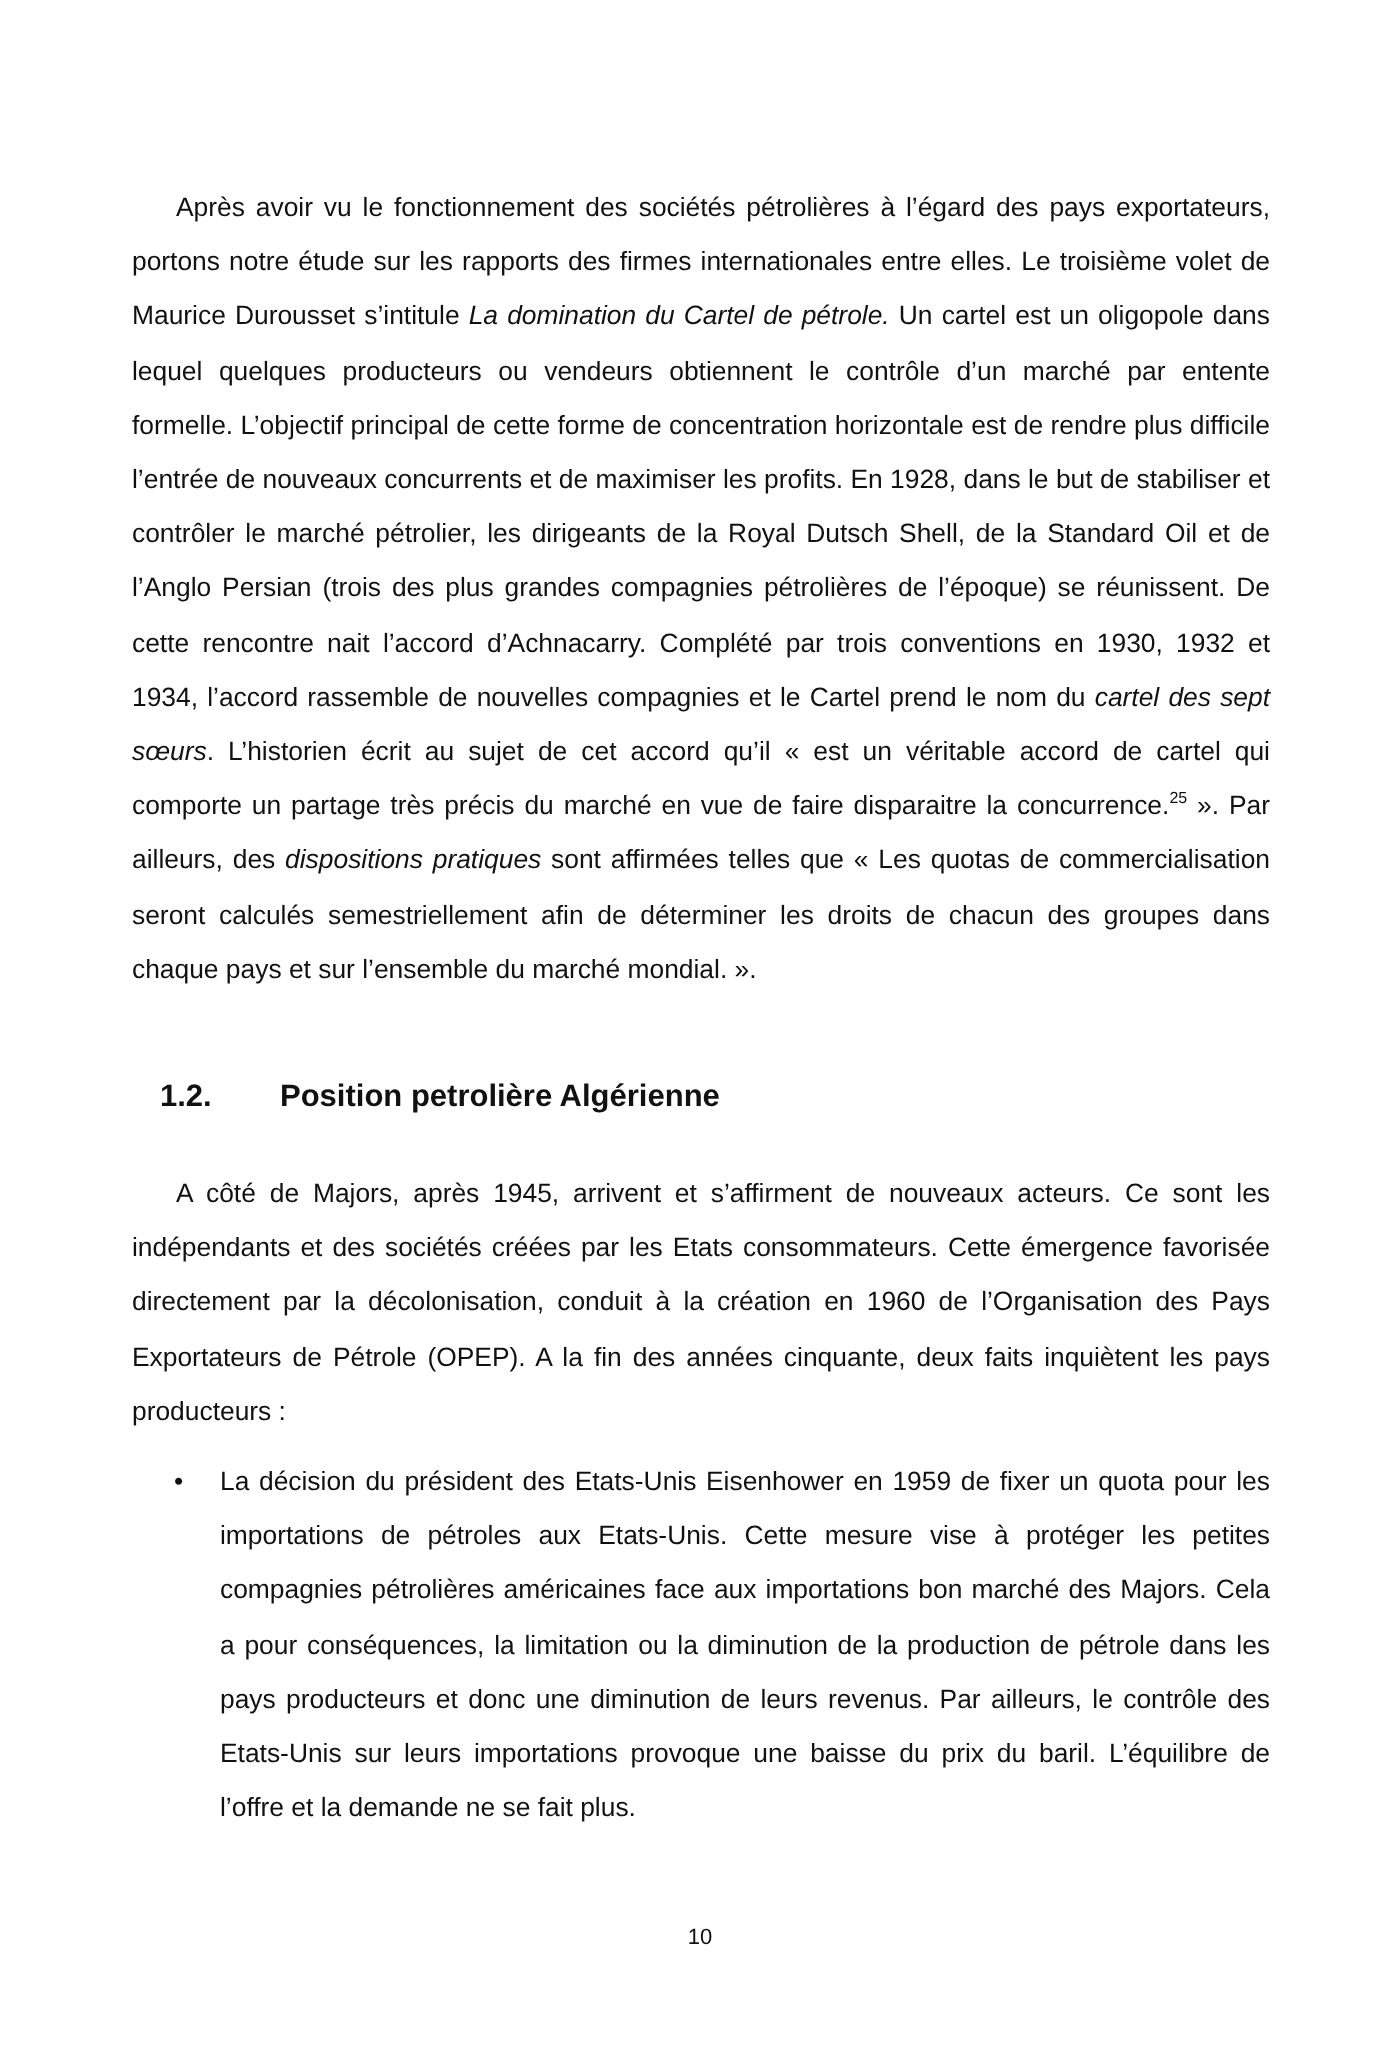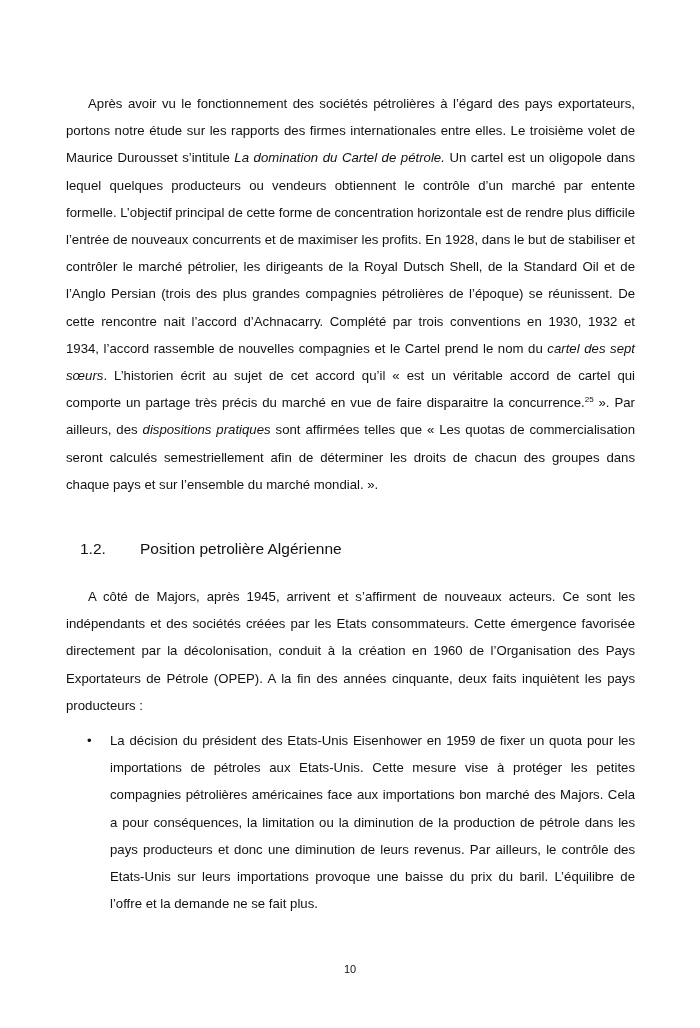--- a/index.html
+++ b/index.html
@@ -3,21 +3,21 @@
 <meta charset="utf-8">
 <style>
   html, body { margin: 0; padding: 0; background: #ffffff; }
   body { width: 700px; height: 1028px; position: relative; overflow: hidden;
          font-family: "Liberation Sans", "DejaVu Sans", sans-serif; color: #111; }
   .page { position: absolute; left: 0; top: 0; width: 700px; height: 1028px; padding-left: 42px; }
   .para { position: absolute; left: 66px; width: 569px; font-size: 13.2px;
           line-height: 27.2px; text-align: justify; margin: 0; }
   .para .indent { display: inline-block; width: 22px; }
   .heading { position: absolute; left: 80px; top: 540px; font-size: 15.5px;
-             font-weight: normal; margin: 0; }
+             font-weight: bold; margin: 0; }
   .heading .num { display: inline-block; width: 60px; }
   .bullet-list { position: absolute; left: 66px; top: 727px; width: 569px; margin: 0; padding: 0; list-style: none; }
   .bullet-item { position: relative; padding-left: 44px; font-size: 13.2px; line-height: 27.2px; text-align: justify; }
   .bullet-dot { position: absolute; left: 21px; top: 0; }
   sup { font-size: 8px; line-height: 0; }
   .page-number { position: absolute; left: 0; width: 700px; top: 963px; text-align: center; font-size: 11px; }
 </style>
 </head>
 <body>
 

